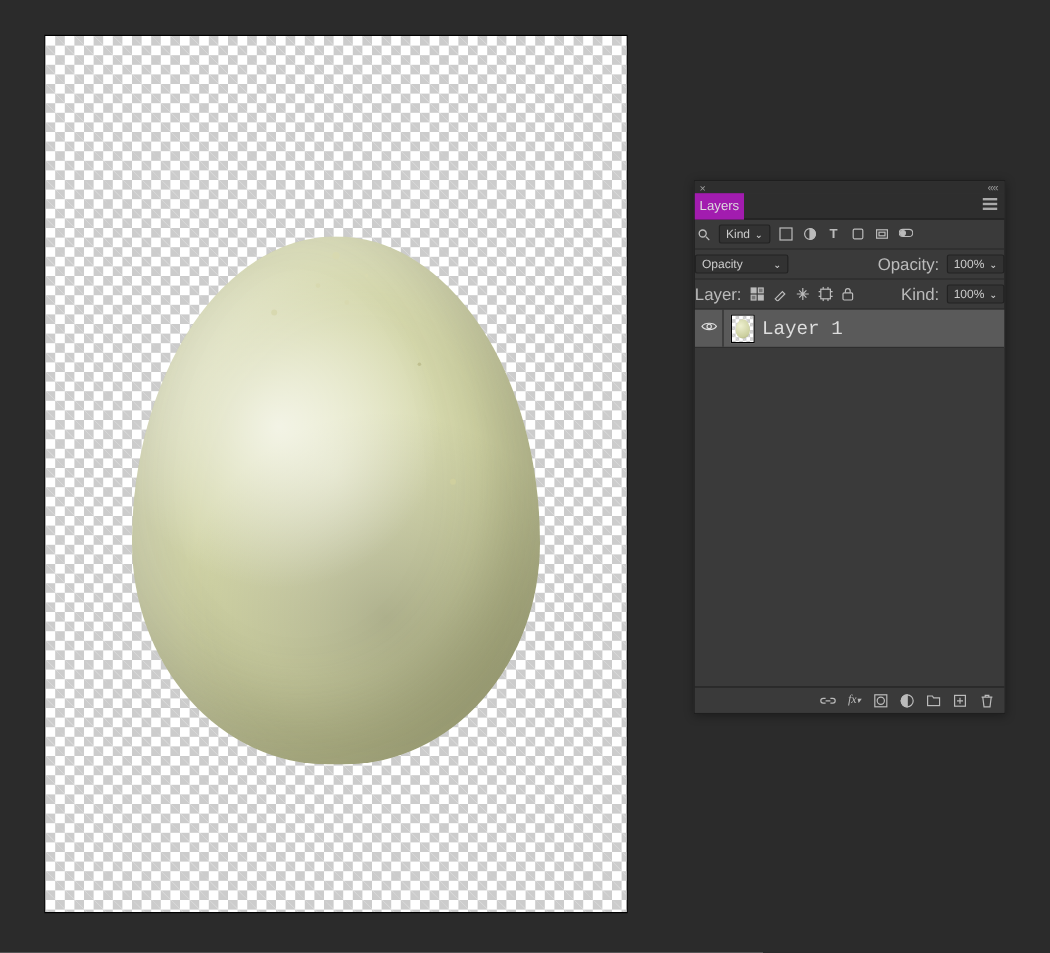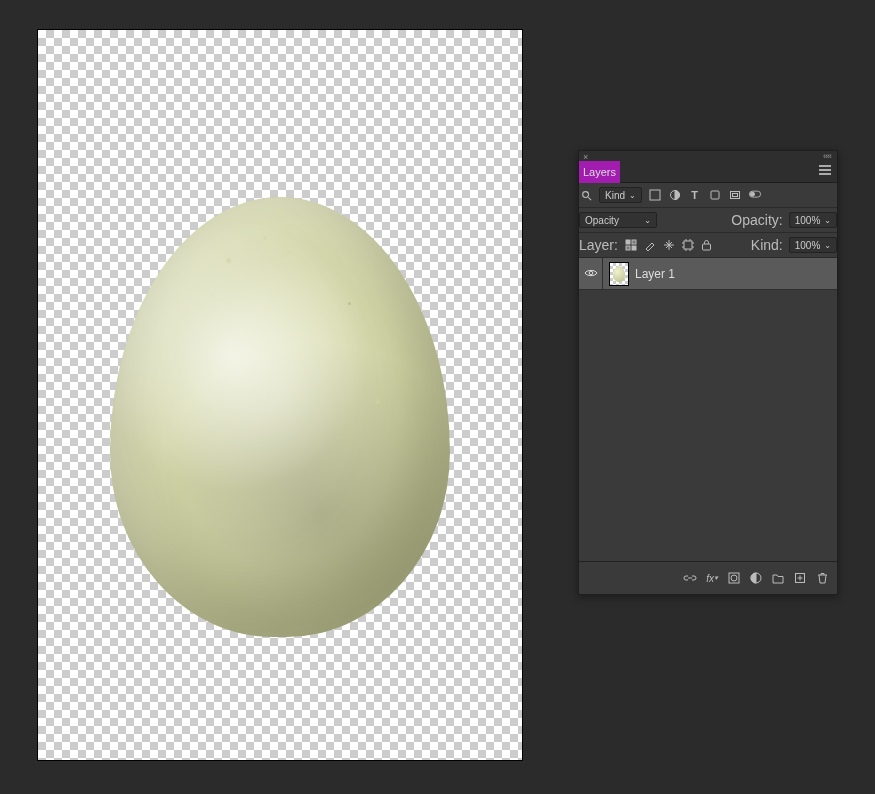--- a/index.html
+++ b/index.html
@@ -144,27 +144,27 @@
     background-size: 6px 6px;
     background-position: 0 0, 3px 3px;
     background-color:#fff;
   }
   .thumb .mini-egg {
     position:absolute; left:50%; top:52%; transform:translate(-50%,-50%);
     width:12px; height:16px;
     border-radius:50% 50% 48% 48% / 58% 58% 42% 42%;
     background: radial-gradient(circle at 35% 35%, #eef0d0 0%, #cbcf9e 70%, #a0a375 100%);
   }
-  .layer-name { font-size:12px; color:#ddd; }
+  .layer-name { font-size:16px; color:#ddd;font-family:Liberation Mono, monospace; }
   .row-lock { margin-left:auto; margin-right:10px; color:#bbb; }
 
   .panel-footer {
     height:22px; border-top:1px solid #222; background:#3a3a3a;
     display:flex; align-items:center; justify-content:flex-end;
-    gap:8px; padding:16px 8px;
+    gap:8px; padding:5px 8px;font-family:Liberation Serif, serif;
   }
   .panel-footer .mini-icon { width:14px; height:14px; color:#bbb; }
 </style>
 </head>
 <body>
 
 <div class="canvas">
   <div class="transparency">
     <div class="egg">
       <div class="shell"></div>

